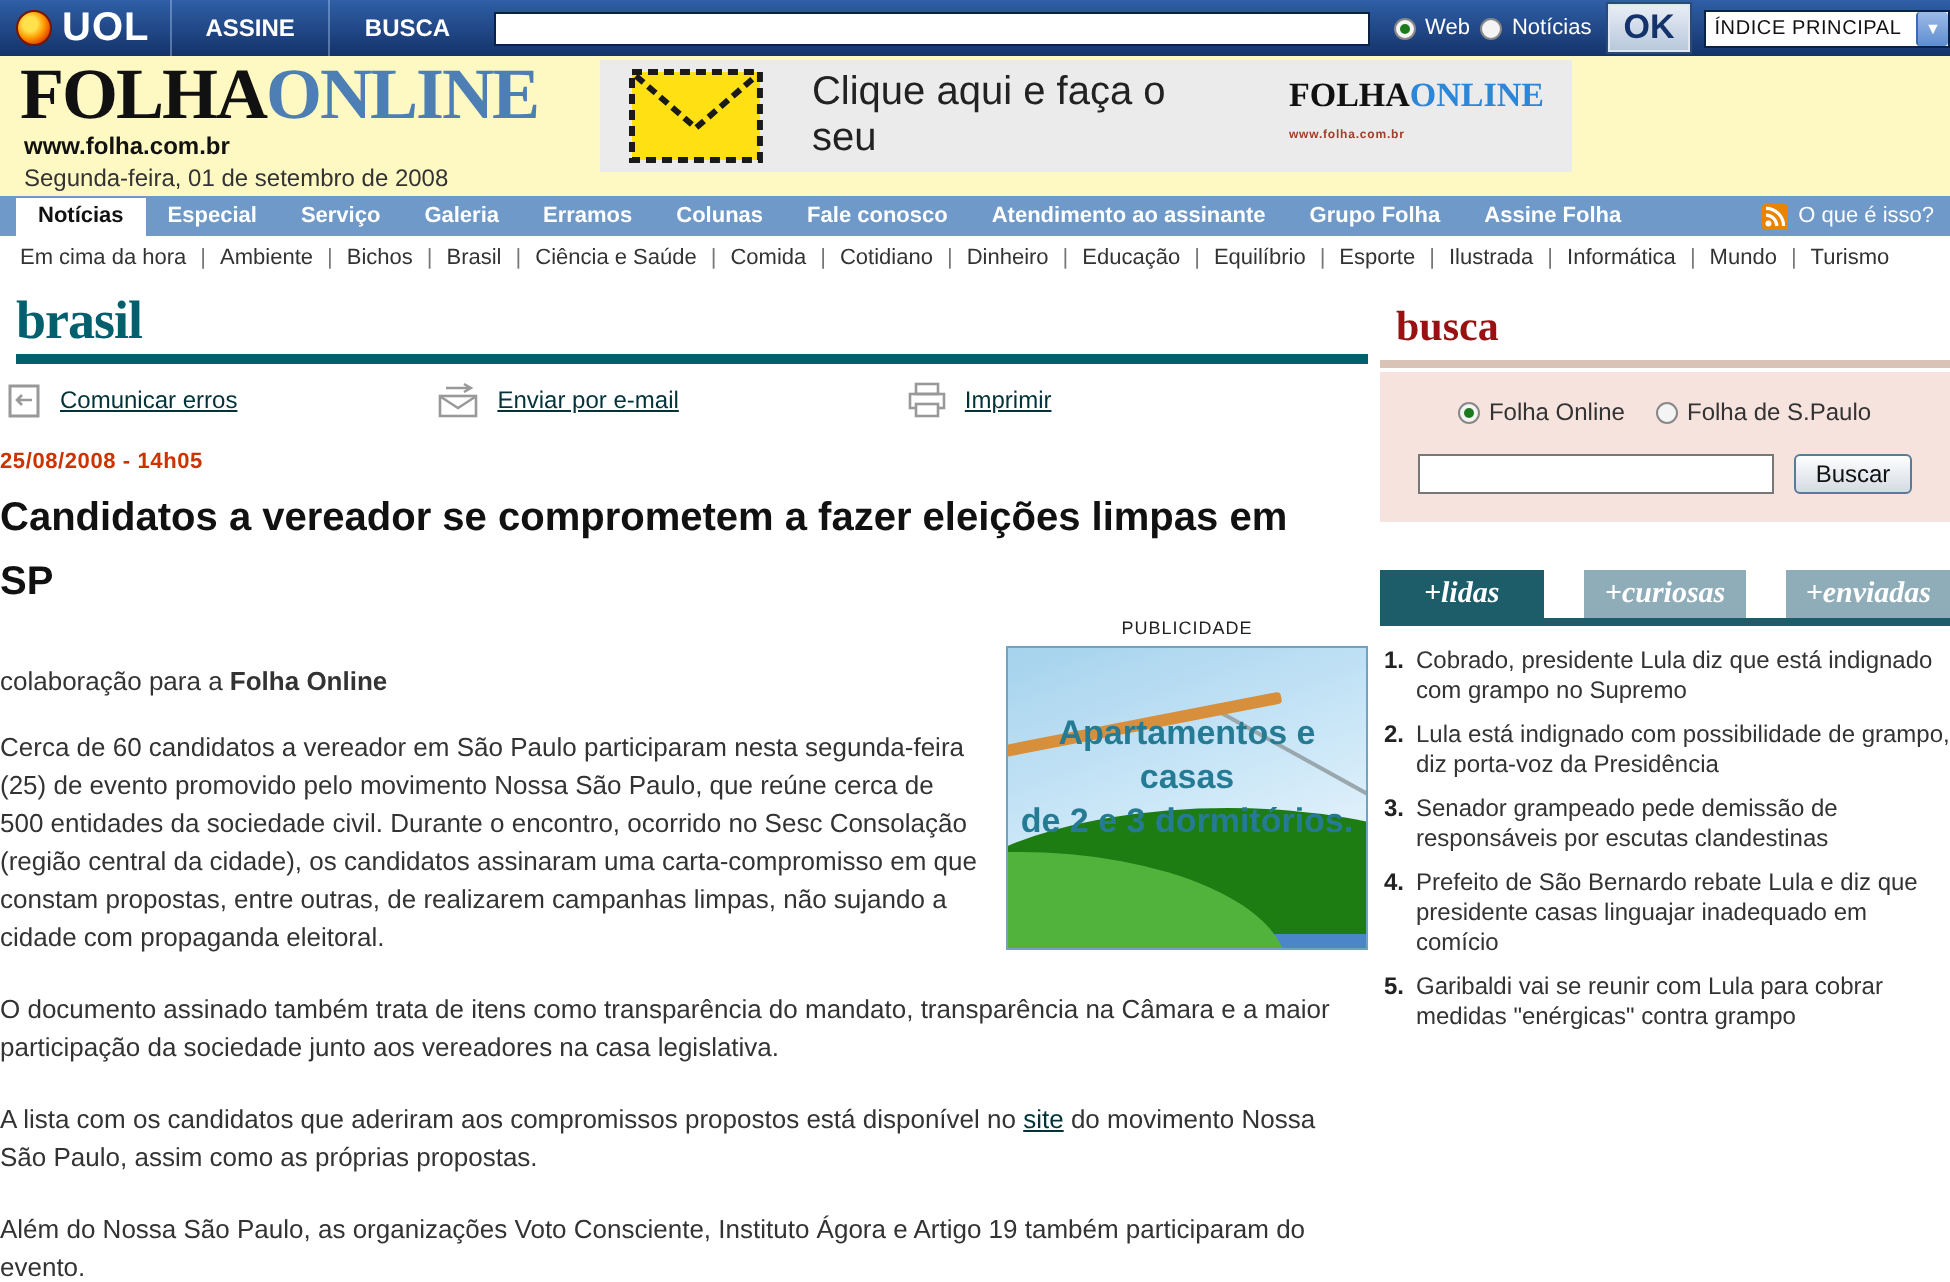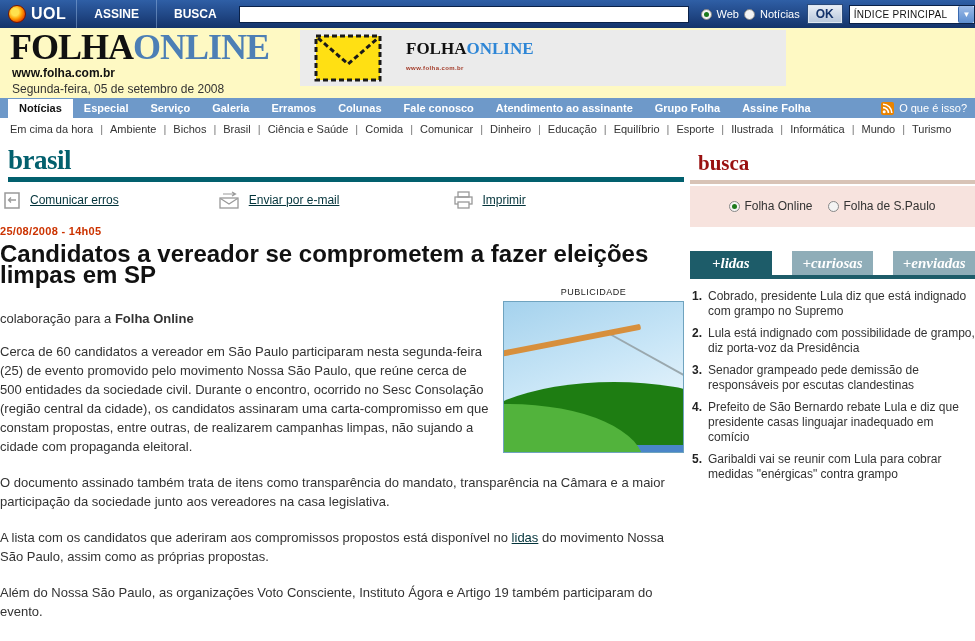--- a/index.html
+++ b/index.html
@@ -6,32 +6,32 @@
   body { width:975px; height:641px; overflow:hidden; background:#fff;
          font-family:"Liberation Sans", sans-serif; }
 
   
   .uol-bar { height:28px; background:linear-gradient(#2f5fa6,#14336a);
              display:flex; align-items:center; padding-left:8px; }
   .uol-logo { display:flex; align-items:center; gap:5px; margin-right:10px; cursor:pointer; }
   .uol-ball { width:18px; height:18px; border-radius:50%;
               background:radial-gradient(circle at 38% 38%, #ffe14d 0 26%, #ff9a00 50%, #e03a00 78%, #b30000 100%);
               border:1px solid #7a1500; }
-  .uol-text { color:#fff; font-weight:bold; font-size:16px; letter-spacing:.5px; }
+  .uol-text { color:#fff; font-weight:bold; font-size:20px; letter-spacing:.5px; }
   .top-btn { color:#fff; font-weight:bold; font-size:12px; padding:16px 17px; height:28px;
              display:flex; align-items:center; border-left:1px solid rgba(160,190,230,.45); cursor:pointer; }
   .top-btn:last-of-type { border-right:1px solid rgba(160,190,230,.45); }
   .top-search { width:488px; height:17px; border:1px solid #0a2148; margin-left:5px; font-size:11px; padding:0 3px; }
   .top-radios { display:flex; align-items:center; gap:5px; margin-left:12px; color:#fff; font-size:11px; }
   .radio { width:11px; height:11px; border-radius:50%; background:#f4f4f4; border:1px solid #888;
            display:inline-block; position:relative; cursor:pointer; }
   .radio.sel::after { content:""; position:absolute; left:2px; top:2px; width:5px; height:5px;
                       border-radius:50%; background:#1c7a1c; }
   .ok-btn { margin-left:8px; background:linear-gradient(#e7edf5,#b9c8dc); border:1px solid #dfe7f2;
-            outline:1px solid #2a4a7a; color:#14336a; font-weight:bold; font-size:12px;
+            outline:1px solid #2a4a7a; color:#14336a; font-weight:bold; font-size:17px;
             padding:1px 7px; cursor:pointer; }
   .index-select { margin-left:7px; width:137px; height:19px; background:#fff; border:1px solid #0a2148;
                   display:flex; align-items:center; justify-content:space-between; cursor:pointer; }
   .index-select .sel-label { font-size:10px; color:#111; padding-left:4px; letter-spacing:.3px; }
   .sel-arrow { width:16px; height:17px; background:linear-gradient(#9dbbe8,#5d8ed0); color:#fff;
                font-size:8px; display:flex; align-items:center; justify-content:center;
                border-left:1px solid #3a6ab0; border-radius:2px; }
 
   
   .masthead { position:relative; height:70px; background:#fef9c3; }
@@ -72,21 +72,21 @@
                    color:#02606e; letter-spacing:-.5px; line-height:28px; }
   .section-rule { height:5px; background:#02606e; margin-top:3px; width:676px; }
 
   .action-bar { display:flex; align-items:center; padding:9px 16px 8px 4px; gap:10px; }
   .action-link { display:flex; align-items:center; gap:8px; cursor:pointer; }
   .action-link span.lbl { font-size:12px; color:#02333a; text-decoration:underline; }
   .action-gap1 { width:80px; } .action-gap2 { width:95px; }
 
   .article { padding:8px 6px 0 0; color:#333; }
   .art-date { color:#cc3300; font-weight:bold; font-size:11px; letter-spacing:.3px; }
-  .art-headline { color:#111; font-weight:bold; font-size:24px; line-height:21px;
+  .art-headline { color:#111; font-weight:bold; font-size:20px; line-height:32px;
                   margin-top:6px; max-width:650px; }
   .ad-float { float:right; width:181px; margin:2px 0 10px 14px; }
   .pub-label { text-align:center; font-size:9px; color:#222; letter-spacing:.5px; margin-bottom:4px; }
   .ad-box { position:relative; width:181px; height:152px; overflow:hidden; cursor:pointer;
             border:1px solid #6fa3bf;
             background:linear-gradient(160deg,#a5d2ed 0%,#c9e6f7 45%,#e3f2fb 75%); }
   .ad-roof { position:absolute; top:36px; left:-12px; width:150px; height:6px; background:#d78f3c;
              transform:rotate(-11deg); border-radius:2px; }
   .ad-wire { position:absolute; top:30px; left:104px; width:160px; height:2px; background:#9aa8ae;
              transform:rotate(29deg); transform-origin:left center; }
@@ -146,27 +146,28 @@
     <span class="sel-label">ÍNDICE PRINCIPAL</span>
     <span class="sel-arrow">▼</span>
   </div>
 </div>
 
 <div class="masthead">
   <div class="folha-logo">
     <span class="fl-black">FOLHA</span><span class="fl-blue">ONLINE</span>
   </div>
   <div class="site-url">www.folha.com.br</div>
-  <div class="date-line">Segunda-feira, 05 de setembro de 2008</div>
+  <div class="date-line">Segunda-feira, 01 de setembro de 2008</div>
 
   <div class="banner">
     <svg width="68" height="48" viewBox="0 0 68 48">
       <rect x="2" y="2" width="64" height="44" fill="#ffe013" stroke="#1a1a1a" stroke-width="3" stroke-dasharray="5,3"></rect>
       <path d="M4 4 L34 30 L64 4" fill="none" stroke="#1a1a1a" stroke-width="3" stroke-dasharray="5,3"></path>
     </svg>
+    <span class="banner-text">Clique aqui e faça o seu</span>
     <span class="banner-logo">
       <span class="fl-black">FOLHA</span><span class="bl-blue">ONLINE</span><br>
       <span class="mini-url">www.folha.com.br</span>
     </span>
   </div>
 </div>
 
 <div class="main-nav">
   <div class="nav-active">Notícias</div>
   <div class="nav-item">Especial</div>
@@ -195,21 +196,21 @@
   <span class="sub-item">Ambiente</span>
     <span class="sub-sep">|</span>
   <span class="sub-item">Bichos</span>
     <span class="sub-sep">|</span>
   <span class="sub-item">Brasil</span>
     <span class="sub-sep">|</span>
   <span class="sub-item">Ciência e Saúde</span>
     <span class="sub-sep">|</span>
   <span class="sub-item">Comida</span>
     <span class="sub-sep">|</span>
-  <span class="sub-item">Comunicar</span>
+  <span class="sub-item">Cotidiano</span>
     <span class="sub-sep">|</span>
   <span class="sub-item">Dinheiro</span>
     <span class="sub-sep">|</span>
   <span class="sub-item">Educação</span>
     <span class="sub-sep">|</span>
   <span class="sub-item">Equilíbrio</span>
     <span class="sub-sep">|</span>
   <span class="sub-item">Esporte</span>
     <span class="sub-sep">|</span>
   <span class="sub-item">Ilustrada</span>
@@ -258,51 +259,59 @@
 
     <div class="article">
       <div class="art-date">25/08/2008 - 14h05</div>
       <h1 class="art-headline">Candidatos a vereador se comprometem a fazer eleições limpas em SP</h1>
 
       <div class="ad-float">
         <div class="pub-label">PUBLICIDADE</div>
         <div class="ad-box">
           <div class="ad-wire"></div>
           <div class="ad-roof"></div>
+          <div class="ad-text">
+            <span>Apartamentos e casas</span><br>
+            <span>de 2 e 3 dormitórios.</span>
+          </div>
           <div class="ad-hill-dark"></div>
           <div class="ad-strip"></div>
           <div class="ad-hill-light"></div>
         </div>
       </div>
 
       <p class="byline"><span>colaboração para a </span><b>Folha Online</b></p>
 
       <p class="body">Cerca de 60 candidatos a vereador em São Paulo participaram nesta segunda-feira (25) de evento promovido pelo movimento Nossa São Paulo, que reúne cerca de 500 entidades da sociedade civil. Durante o encontro, ocorrido no Sesc Consolação (região central da cidade), os candidatos assinaram uma carta-compromisso em que constam propostas, entre outras, de realizarem campanhas limpas, não sujando a cidade com propaganda eleitoral.</p>
       <p class="body">O documento assinado também trata de itens como transparência do mandato, transparência na Câmara e a maior participação da sociedade junto aos vereadores na casa legislativa.</p>
-      <p class="body"><span>A lista com os candidatos que aderiram aos compromissos propostos está disponível no </span><span class="inline-link">lidas</span><span> do movimento Nossa São Paulo, assim como as próprias propostas.</span></p>
+      <p class="body"><span>A lista com os candidatos que aderiram aos compromissos propostos está disponível no </span><span class="inline-link">site</span><span> do movimento Nossa São Paulo, assim como as próprias propostas.</span></p>
       <p class="body">Além do Nossa São Paulo, as organizações Voto Consciente, Instituto Ágora e Artigo 19 também participaram do evento.</p>
     </div>
   </div>
 
   <div class="right-col">
     <div class="busca-header">
       <div class="busca-title">busca</div>
       <div class="busca-rule"></div>
     </div>
     <div class="busca-box">
       <div class="busca-radios">
         <label>
           <span class="radio sel"></span>
           <span>Folha Online</span>
         </label>
         <label>
           <span class="radio"></span>
           <span>Folha de S.Paulo</span>
         </label>
       </div>
+      <div class="busca-row">
+        <input class="busca-input" value="" style="">
+        <button class="busca-btn">Buscar</button>
+      </div>
     </div>
 
     <div class="tabs">
       <div class="tab active">+lidas</div>
       <div class="tab">+curiosas</div>
       <div class="tab">+enviadas</div>
     </div>
 
     <div class="news-list">
       <div class="news-item">

